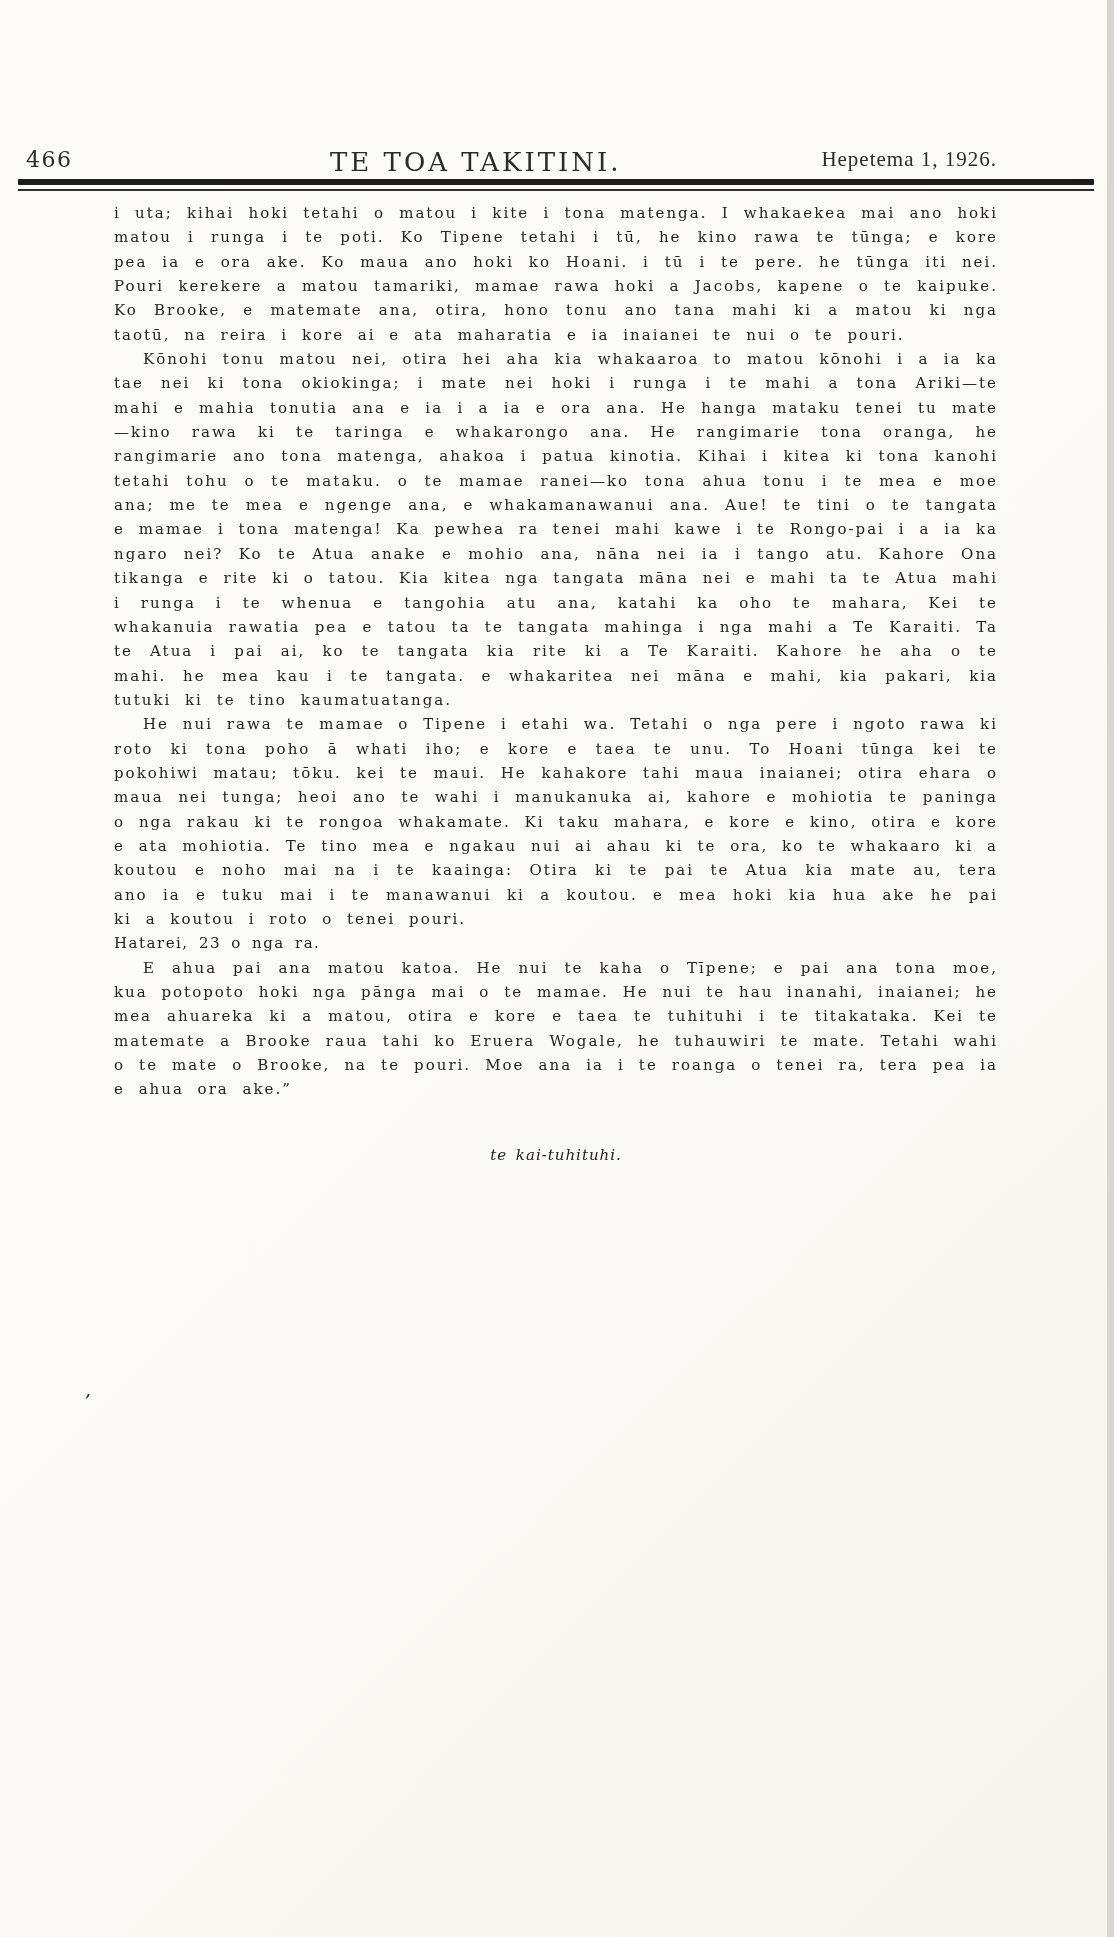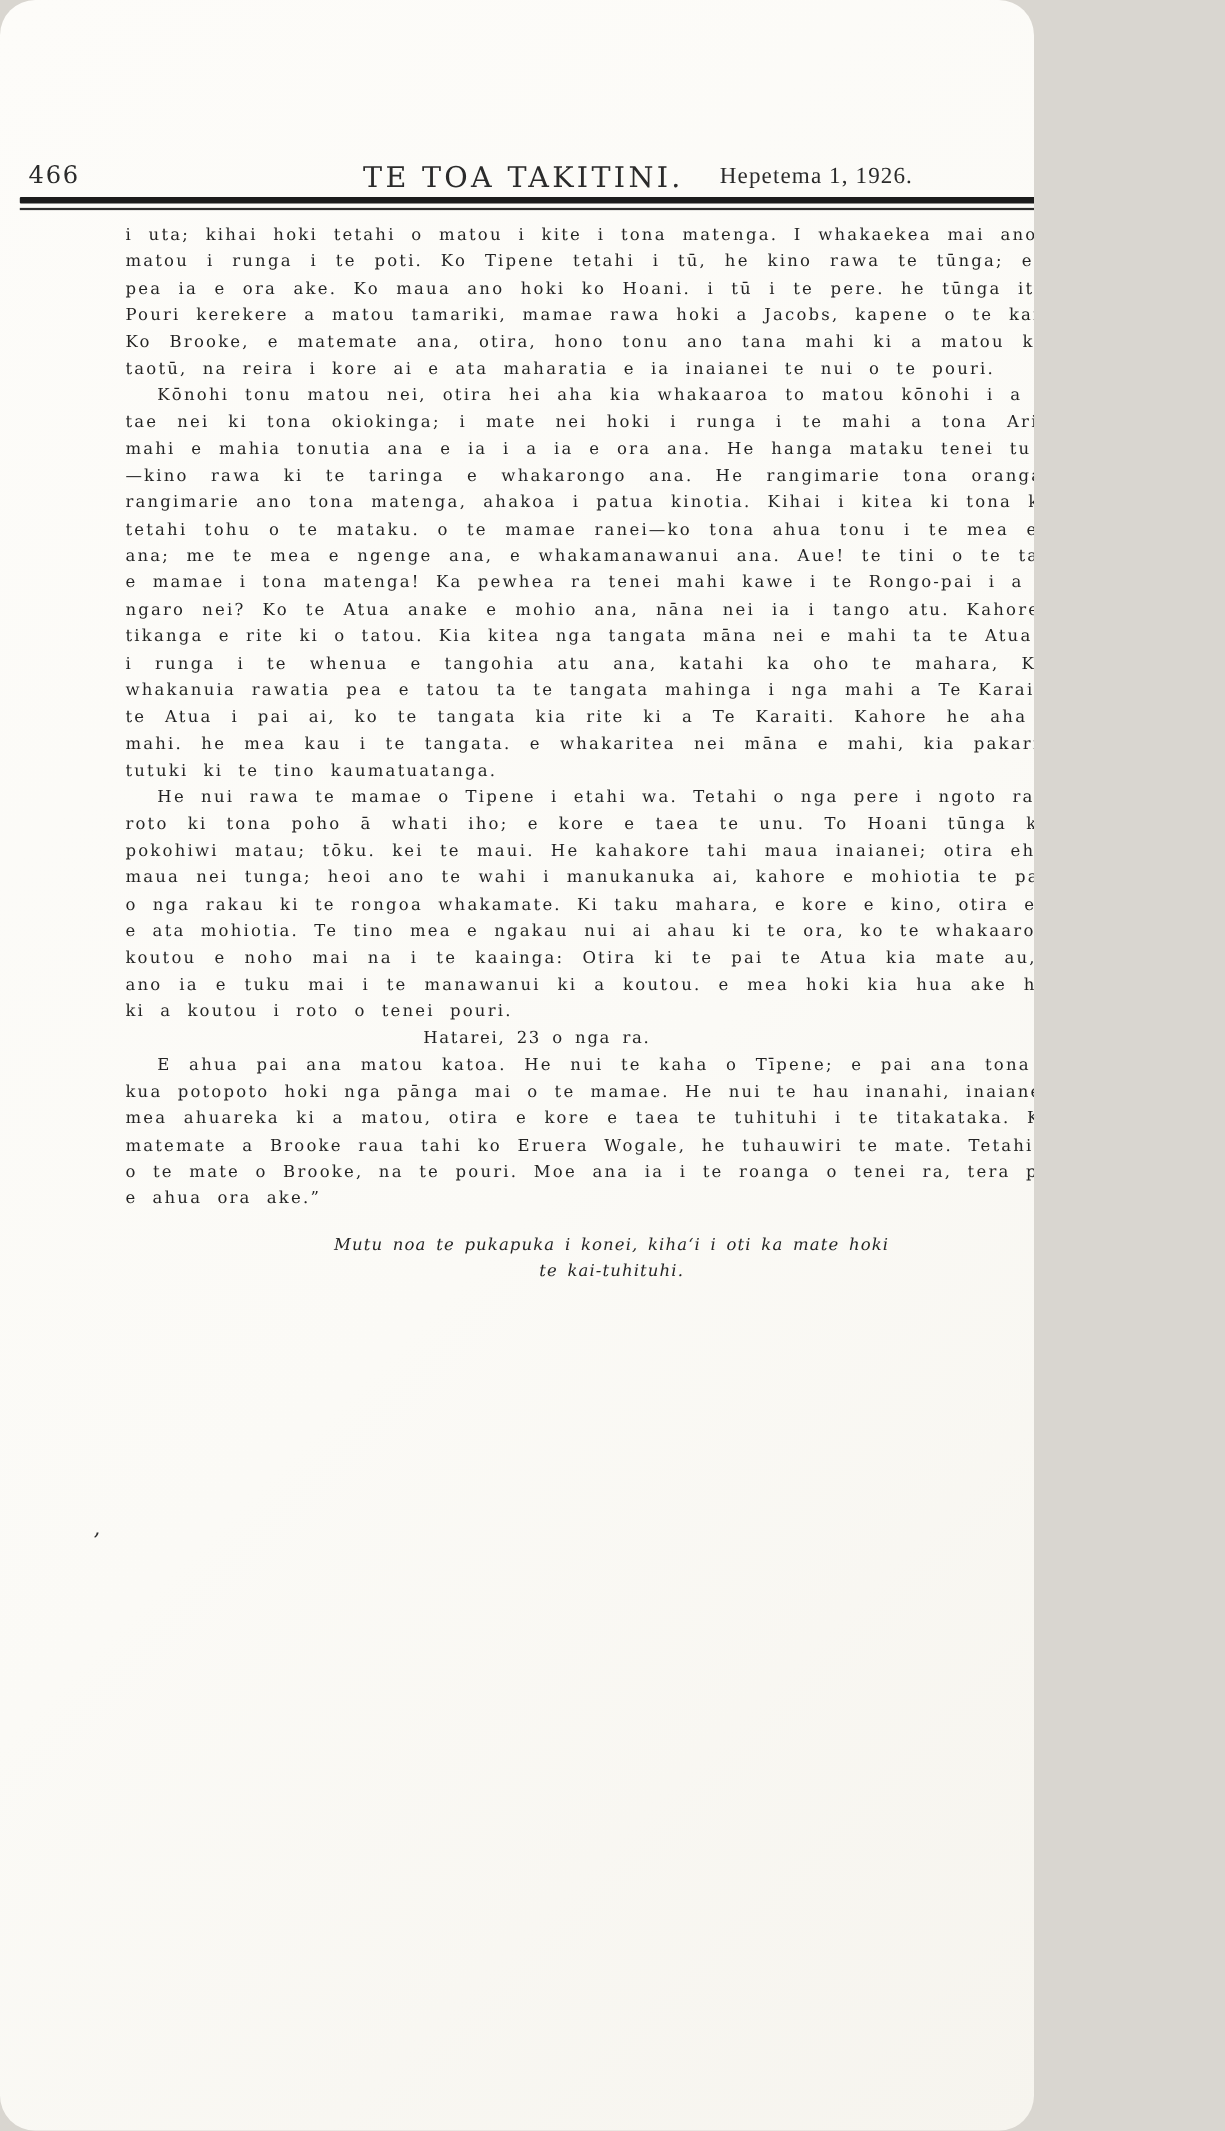--- a/index.html
+++ b/index.html
@@ -2,27 +2,26 @@
 <html><head>
 <meta charset="utf-8">
 <style>
   html, body {
     margin: 0;
     padding: 0;
     background: #d9d6d0;
   }
   .page {
     position: relative;
-    width: 940px;
+    width: 1107px;
     height: 1937px;
     background: linear-gradient(135deg, #fdfcf9 0%, #fbfaf6 55%, #f6f4ee 100%);
     font-family: "DejaVu Serif", "Liberation Serif", serif;
     color: #232323;
     overflow: hidden;
-    border-radius: 32px;
   }
   .masthead-item {
     position: absolute;
     top: 147px;
     white-space: nowrap;
     color: #2b2b2b;
   }
   .page-number {
     left: 26px;
     font-size: 22px;
@@ -71,21 +70,21 @@
   .para {
     margin: 0;
     text-indent: 29px;
   }
   .para.first {
     text-indent: 0;
   }
   .dateline {
     margin: 0;
     text-indent: 0;
-    text-align: center;
+    text-align: left;
     padding-right: 136px;
     letter-spacing: 1.5px;
     word-spacing: 4px;
   }
   .closing {
     margin: 17px 0 0 0;
     text-indent: 0;
     text-align: center;
     font-style: italic;
     letter-spacing: 1px;
@@ -120,21 +119,21 @@
 
     <p class="para">Kōnohi tonu matou nei, otira hei aha kia whakaaroa to matou kōnohi i a ia ka tae nei ki tona okiokinga; i mate nei hoki i runga i te mahi a tona Ariki—te mahi e mahia tonutia ana e ia i a ia e ora ana. He hanga mataku tenei tu mate—kino rawa ki te taringa e whakarongo ana. He rangimarie tona oranga, he rangimarie ano tona matenga, ahakoa i patua kinotia. Kihai i kitea ki tona kanohi tetahi tohu o te mataku. o te mamae ranei—ko tona ahua tonu i te mea e moe ana; me te mea e ngenge ana, e whakamanawanui ana. Aue! te tini o te tangata e mamae i tona matenga! Ka pewhea ra tenei mahi kawe i te Rongo-pai i a ia ka ngaro nei? Ko te Atua anake e mohio ana, nāna nei ia i tango atu. Kahore Ona tikanga e rite ki o tatou. Kia kitea nga tangata māna nei e mahi ta te Atua mahi i runga i te whenua e tangohia atu ana, katahi ka oho te mahara, Kei te whakanuia rawatia pea e tatou ta te tangata mahinga i nga mahi a Te Karaiti. Ta te Atua i pai ai, ko te tangata kia rite ki a Te Karaiti. Kahore he aha o te mahi. he mea kau i te tangata. e whakaritea nei māna e mahi, kia pakari, kia tutuki ki te tino kaumatuatanga.</p>
 
     <p class="para">He nui rawa te mamae o Tipene i etahi wa. Tetahi o nga pere i ngoto rawa ki roto ki tona poho ā whati iho; e kore e taea te unu. To Hoani tūnga kei te pokohiwi matau; tōku. kei te maui. He kahakore tahi maua inaianei; otira ehara o maua nei tunga; heoi ano te wahi i manukanuka ai, kahore e mohiotia te paninga o nga rakau ki te rongoa whakamate. Ki taku mahara, e kore e kino, otira e kore e ata mohiotia. Te tino mea e ngakau nui ai ahau ki te ora, ko te whakaaro ki a koutou e noho mai na i te kaainga: Otira ki te pai te Atua kia mate au, tera ano ia e tuku mai i te manawanui ki a koutou. e mea hoki kia hua ake he pai ki a koutou i roto o tenei pouri.</p>
 
     <p class="dateline">Hatarei, 23 o nga ra.</p>
 
     <p class="para">E ahua pai ana matou katoa. He nui te kaha o Tīpene; e pai ana tona moe, kua potopoto hoki nga pānga mai o te mamae. He nui te hau inanahi, inaianei; he mea ahuareka ki a matou, otira e kore e taea te tuhituhi i te titakataka. Kei te matemate a Brooke raua tahi ko Eruera Wogale, he tuhauwiri te mate. Tetahi wahi o te mate o Brooke, na te pouri. Moe ana ia i te roanga o tenei ra, tera pea ia e ahua ora ake.”</p>
 
     <p class="closing">
-      <span>Mutu noa te pukapuka i konei, kihaʻi i oti ka mate hoki</span><br>
+      <br>
       <span>te kai-tuhituhi.</span>
     </p>
 
   </main>
 
   <span class="stray-mark">ʼ</span>
 
 </div>
 
 </body></html>

